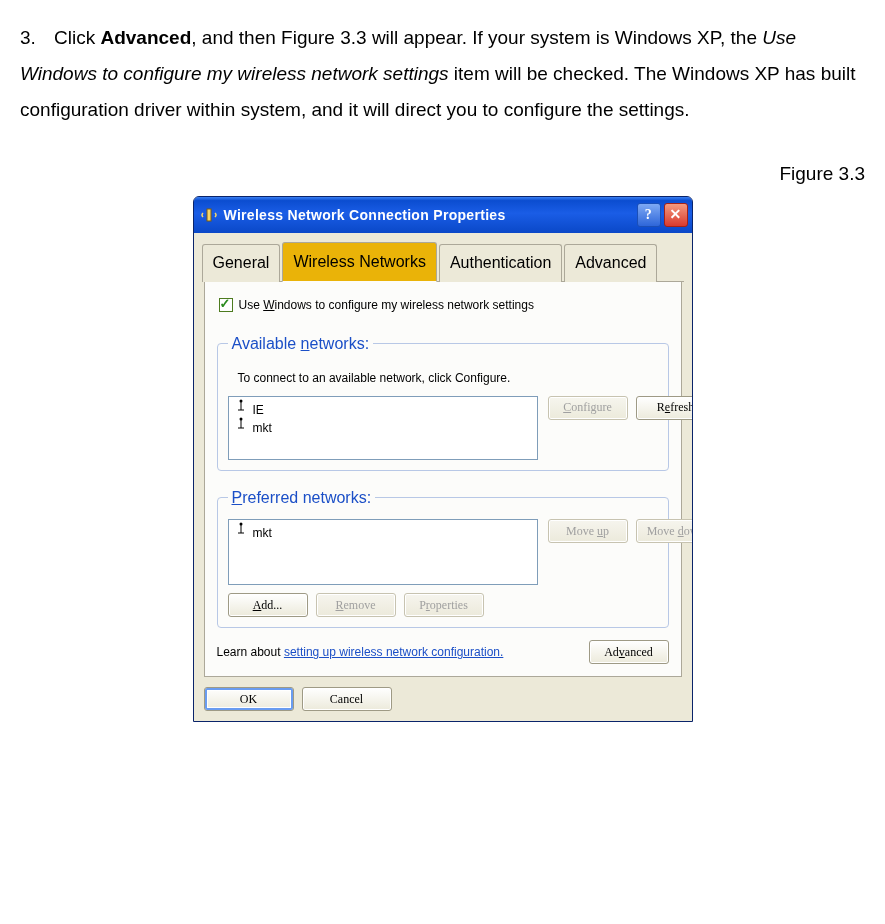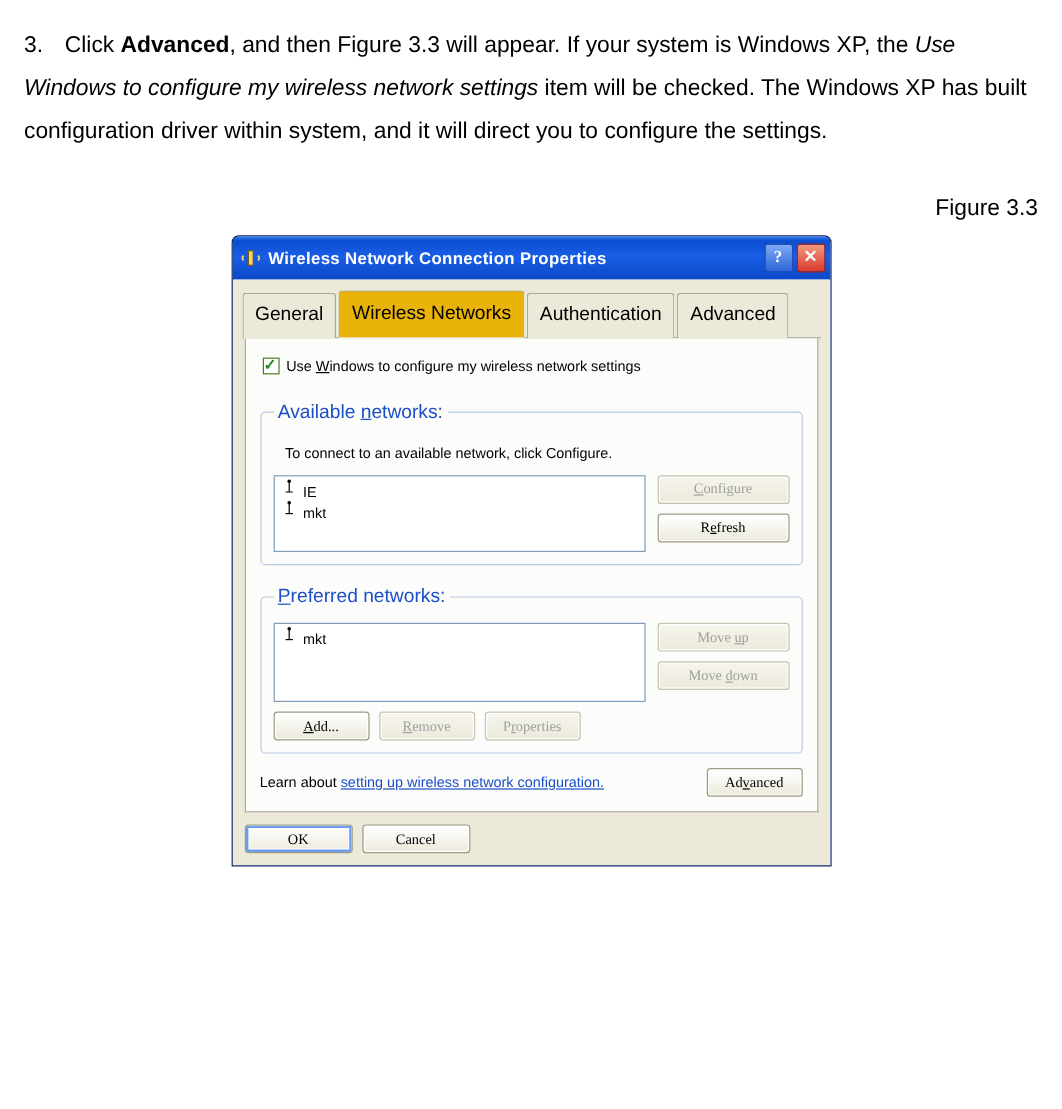--- a/index.html
+++ b/index.html
@@ -30,21 +30,21 @@
   .chk-label .ul{text-decoration:underline}
   fieldset.group{border:1px solid #b8c8e6;border-radius:4px;margin:0 0 12px 0;padding:6px 10px 10px 10px}
   fieldset.group>legend{color:#1b4fc7;padding:0 4px;font-size:16px}
   fieldset.group>legend .ul{text-decoration:underline}
   .group-desc{margin:2px 0 6px 10px}
   .row{display:flex;gap:10px}
   .listbox{flex:1;background:#fff;border:1px solid #7f9db9;height:58px;overflow:hidden;padding:2px 2px}
   .listbox.tall{height:60px}
   .li{display:flex;align-items:flex-start;height:18px;padding:0 4px;gap:6px;font-size:12px}
   .li .nicon{width:12px;height:12px;display:inline-block}
-  .btncol{display:flex;flex-direction:column;gap:8px;width:110px}
+  .btncol{display:flex;flex-direction:row;gap:8px;width:110px}
   .xp-btn{background:linear-gradient(to bottom,#fff,#eceadb);border:1px solid #9e9a85;border-radius:3px;height:24px;font:12px Tahoma;padding:0 6px;min-width:80px;text-align:center;box-shadow:inset 0 0 0 1px #fff}
   .xp-btn .ul{text-decoration:underline}
   .xp-btn.disabled{color:#a0a0a0;border-color:#c7c3b0;background:linear-gradient(to bottom,#f6f5ee,#eceadb)}
   .xp-btn.primary{box-shadow:0 0 0 2px #6a9cf0 inset,inset 0 0 0 3px #fff}
   .btnrow{display:flex;gap:8px;margin-top:8px}
   .learn{margin-top:8px;display:flex;align-items:flex-end;justify-content:space-between;gap:12px}
   .link{color:#1b4fc7;}
   .dlg-btns{display:flex;justify-content:flex-start;gap:8px;margin-top:10px}
   .dlg-btns .xp-btn{min-width:90px}
   svg{display:block}

